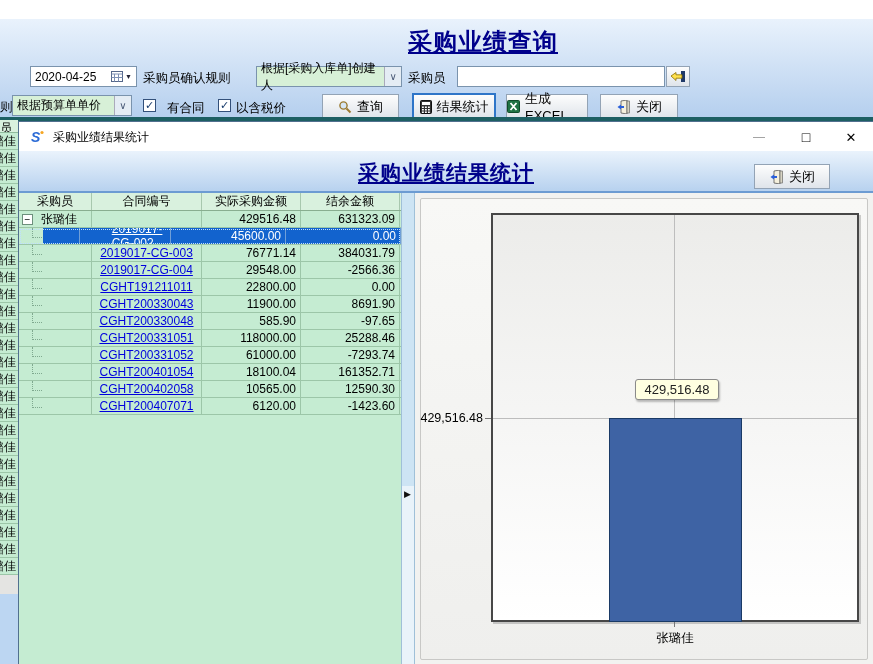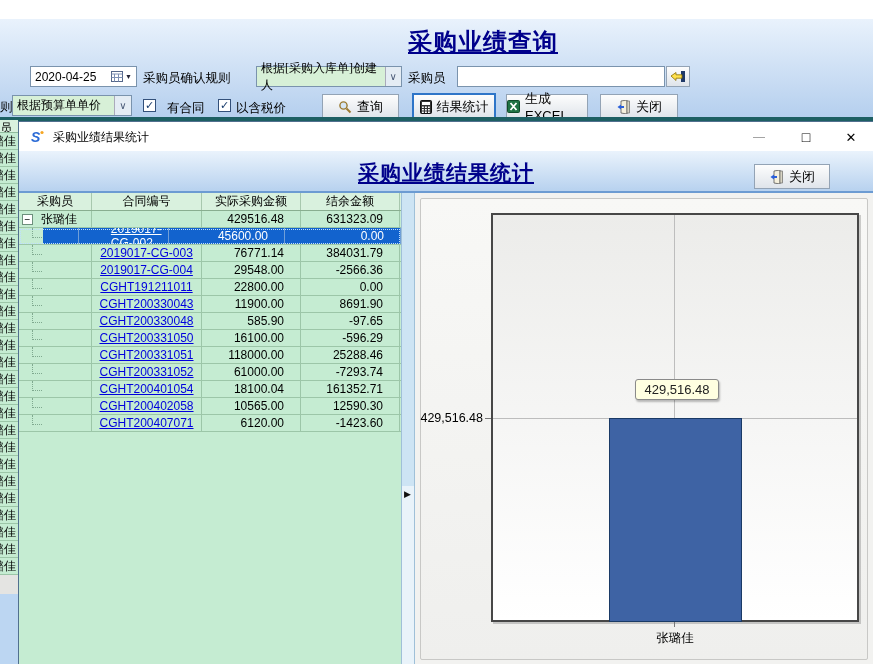--- a/index.html
+++ b/index.html
@@ -13,21 +13,21 @@
   .toolbar-bg{left:0;top:19px;width:873px;height:98px;
       background:linear-gradient(#e9f2fc,#b5cfee);}
   .teal-line{left:0;top:117px;width:873px;height:4px;background:#1d5f63;}
   .main-title{left:398px;top:26px;width:170px;text-align:center;font-size:24px;font-weight:bold;
       color:#00008b;text-decoration:underline;letter-spacing:1px;}
 
   .lbl{font-size:12.5px;color:#000;white-space:nowrap;}
   .tbx{background:#fff;border:1px solid #7a93ad;font-size:12px;padding:2px 4px;
       font-family:"Liberation Sans","DejaVu Sans",sans-serif;}
   .combo{background:#d7f0d7;border:1px solid #7a93ad;display:flex;align-items:center;
-      font-size:12px;padding-left:4px;font-family:Liberation Serif, serif;}
+      font-size:12px;padding-left:4px;}
   .combo .chev{margin-left:auto;width:17px;height:100%;display:flex;align-items:center;
       justify-content:center;color:#4a5a77;background:#e4ecf4;border-left:1px solid #aab;
       font-size:10px;}
   .cbx{width:13px;height:13px;background:#fff;border:1px solid #33507a;display:inline-flex;
       align-items:center;justify-content:center;font-size:11px;color:#173a6b;font-weight:bold;}
   .btn{background:linear-gradient(#fdfdfd,#dfe4ea);border:1px solid #93a3b5;
       display:flex;align-items:center;justify-content:center;gap:5px;font-size:13px;
       color:#000;cursor:pointer;}
   .btn.focus{border:2px solid #2e75c8;}
 
@@ -57,21 +57,21 @@
   
   .tpanel{left:0;top:71px;width:382px;height:472px;background:#c5ecd2;overflow:hidden;}
   .thead{display:flex;height:18px;background:#d9f1de;border-bottom:1px solid #88ae90;}
   .th{font-size:12px;display:flex;align-items:center;justify-content:center;
       border-right:1px solid #a8c8ae;height:100%;}
   .c0w{width:73px;} .c1w{width:110px;} .c2w{width:99px;} .c3w{width:99px;}
   .trow{display:flex;height:17px;border-bottom:1px solid #9cc6a8;position:relative;
       background:#c5ecd2;}
   .trow .c{border-right:1px solid #9cc6a8;height:100%;font-size:12px;display:flex;
       align-items:center;overflow:hidden;}
-  .trow .num{justify-content:flex-end;padding-right:16px;}
+  .trow .num{justify-content:flex-end;padding-right:4px;}
   .trow .ctr{justify-content:center;}
   .lnk{color:#0000dd;text-decoration:underline;font-size:12px;cursor:pointer;}
   .trow.sel{background:#1263ce;outline:1px dotted #bfdfff;outline-offset:-2px;}
   .trow.sel .c{border-right-color:#6f9fd8;}
   .trow.sel .lnk,.trow.sel .num{color:#fff;margin-left:32px;}
   .trow.sel .c0{background:linear-gradient(90deg,#c5ecd2 0 24px,#1263ce 24px);}
   .child .c0::before{content:"";position:absolute;left:13px;top:0;width:9px;height:9px;
       border-left:1px dotted #7fa98f;border-bottom:1px dotted #7fa98f;}
   .expand-box{width:11px;height:11px;background:#fff;border:1px solid #6d8f7c;margin-left:3px;
       display:flex;align-items:center;justify-content:center;font-size:10px;line-height:9px;
@@ -326,28 +326,20 @@
           <div class="c c0 c0w"></div>
           <div class="c c1w ctr">
             <span class="lnk">CGHT200330048</span>
           </div>
           <div class="c c2w num">585.90</div>
           <div class="c c3w num">-97.65</div>
         </div>
         <div class="trow child">
           <div class="c c0 c0w"></div>
           <div class="c c1w ctr">
-            <span class="lnk">CGHT200331050</span>
-          </div>
-          <div class="c c2w num">16100.00</div>
-          <div class="c c3w num">-596.29</div>
-        </div>
-        <div class="trow child">
-          <div class="c c0 c0w"></div>
-          <div class="c c1w ctr">
             <span class="lnk">CGHT200331051</span>
           </div>
           <div class="c c2w num">118000.00</div>
           <div class="c c3w num">25288.46</div>
         </div>
         <div class="trow child">
           <div class="c c0 c0w"></div>
           <div class="c c1w ctr">
             <span class="lnk">CGHT200331052</span>
           </div>

